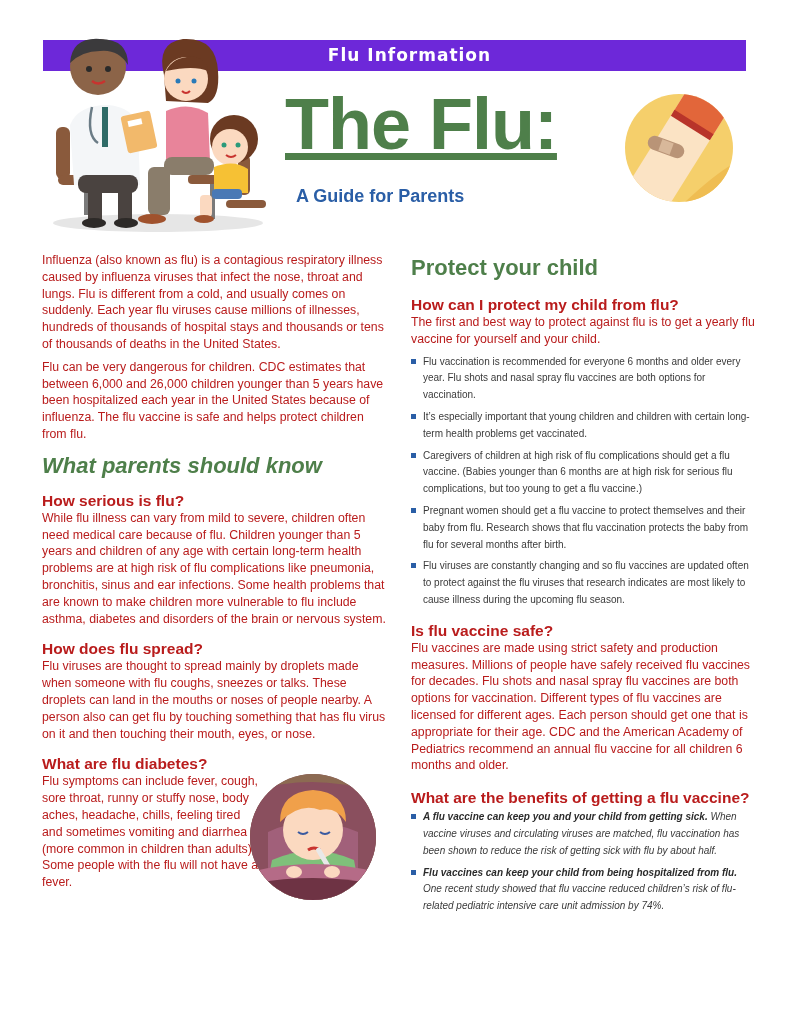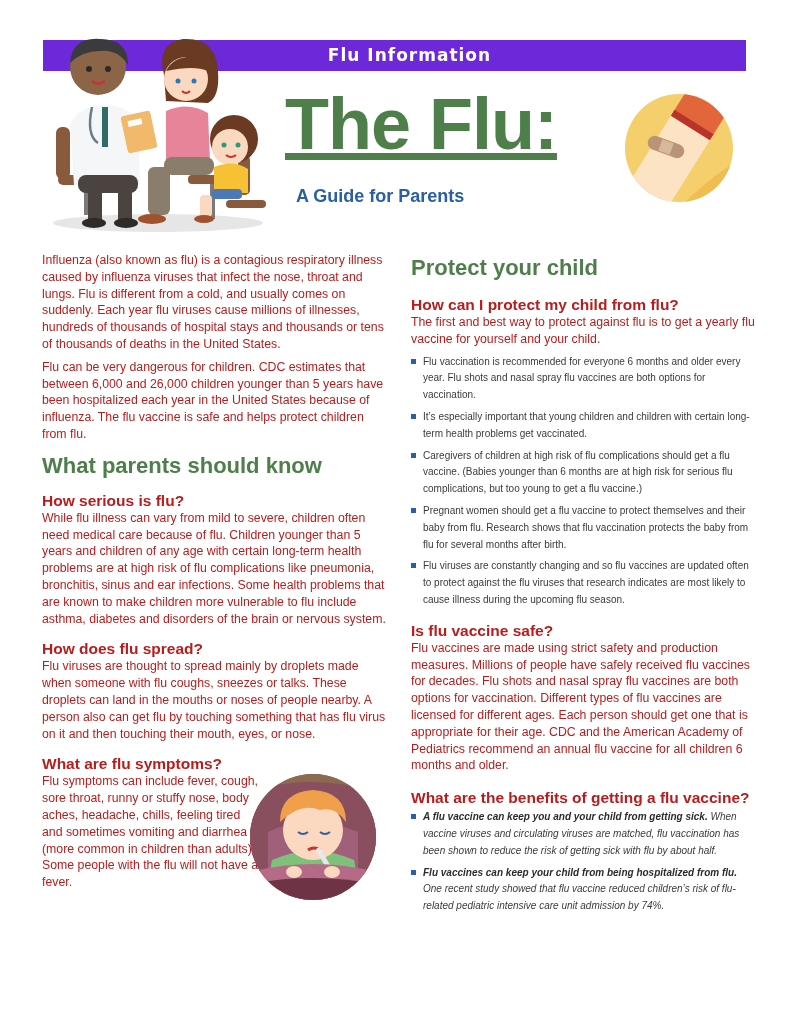--- a/index.html
+++ b/index.html
@@ -133,30 +133,30 @@
   </g>
 </svg>
 
 <div class="title-main">The Flu:</div>
 <div class="title-sub">A Guide for Parents</div>
 
 <div class="col col-left">
   <p class="body">Influenza (also known as flu) is a contagious respiratory illness caused by influenza viruses that infect the nose, throat and lungs. Flu is different from a cold, and usually comes on suddenly. Each year flu viruses cause millions of illnesses, hundreds of thousands of hospital stays and thousands or tens of thousands of deaths in the United States.</p>
   <p class="body">Flu can be very dangerous for children. CDC estimates that between 6,000 and 26,000 children younger than 5 years have been hospitalized each year in the United States because of influenza. The flu vaccine is safe and helps protect children from flu.</p>
 
-  <h2 class="section" style="margin-top:10px;">What parents should know</h2>
+  <h2 class="section" style="margin-top:10px;font-style:italic;">What parents should know</h2>
 
   <h3 class="sub" style="margin-top:0;">How serious is flu?</h3>
   <p class="body">While flu illness can vary from mild to severe, children often need medical care because of flu. Children younger than 5 years and children of any age with certain long-term health problems are at high risk of flu complications like pneumonia, bronchitis, sinus and ear infections. Some health problems that are known to make children more vulnerable to flu include asthma, diabetes and disorders of the brain or nervous system.</p>
 
   <h3 class="sub" style="margin-top:12px;">How does flu spread?</h3>
   <p class="body">Flu viruses are thought to spread mainly by droplets made when someone with flu coughs, sneezes or talks. These droplets can land in the mouths or noses of people nearby. A person also can get flu by touching something that has flu virus on it and then touching their mouth, eyes, or nose.</p>
 
   <div class="symptoms-wrap">
-    <h3 class="sub" style="margin-top:12px;">What are flu symptoms?</h3>
+    <h3 class="sub" style="margin-top:12px;">What are flu diabetes?</h3>
     <p class="body symptoms-text">Flu symptoms can include fever, cough, sore throat, runny or stuffy nose, body aches, headache, chills, feeling tired and sometimes vomiting and diarrhea (more common in children than adults). Some people with the flu will not have a fever.</p>
     <svg class="sick-art" viewBox="0 0 126 130">
       <defs>
           <clipPath id="sc">
             <circle cx="63" cy="65" r="63"></circle>
           </clipPath>
         </defs>
       <circle cx="63" cy="65" r="63" fill="#8a4f5e"></circle>
       <g clip-path="url(#sc)">
         <rect x="0" y="0" width="126" height="130" fill="#8c6a52"></rect>

